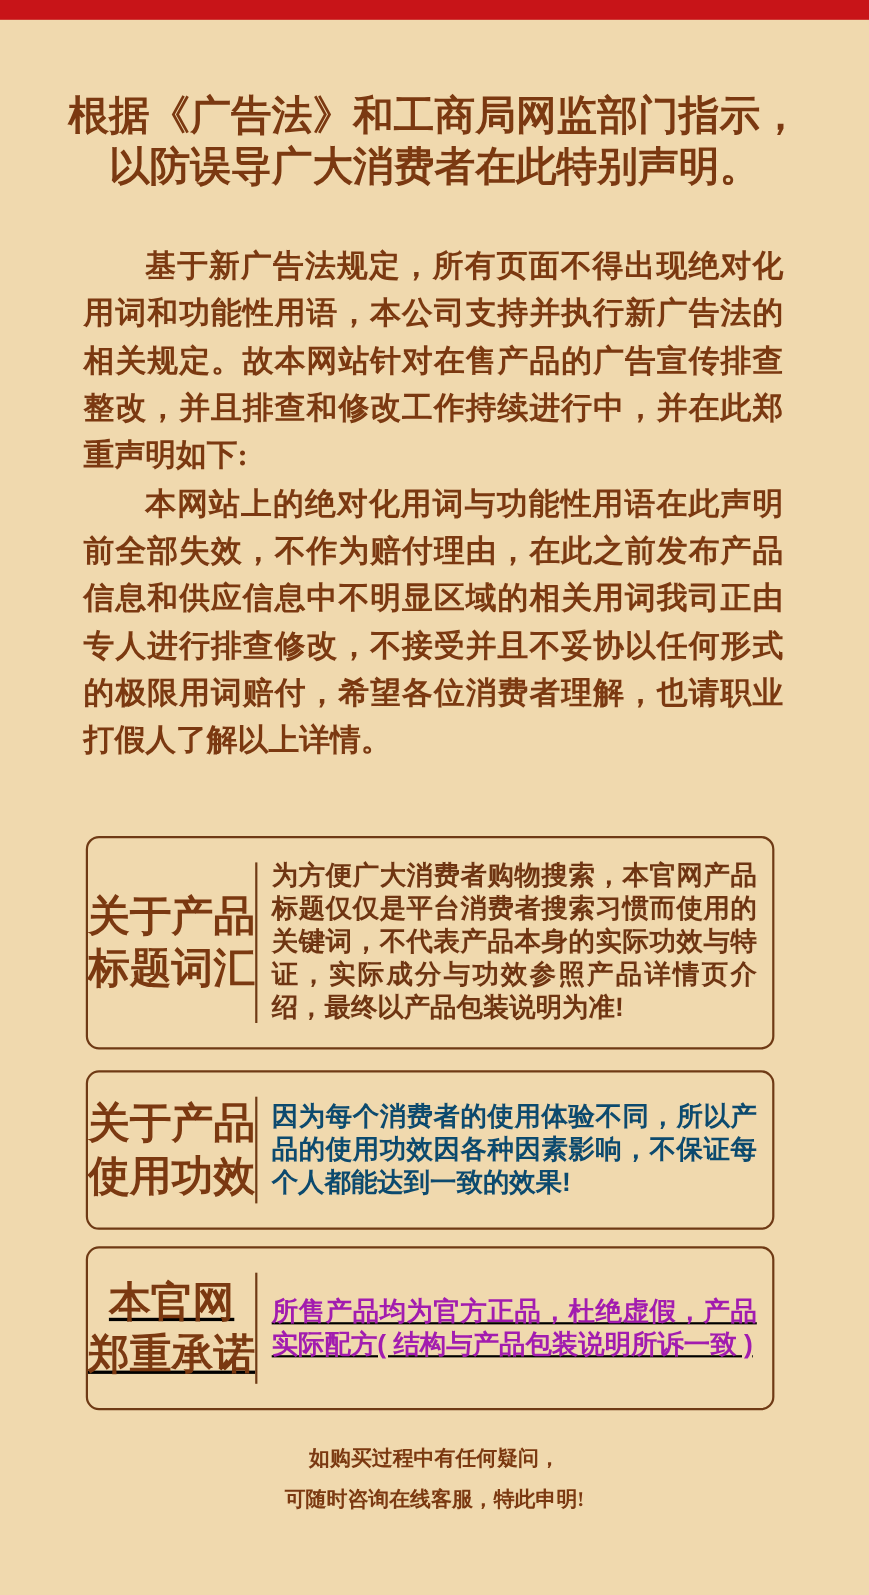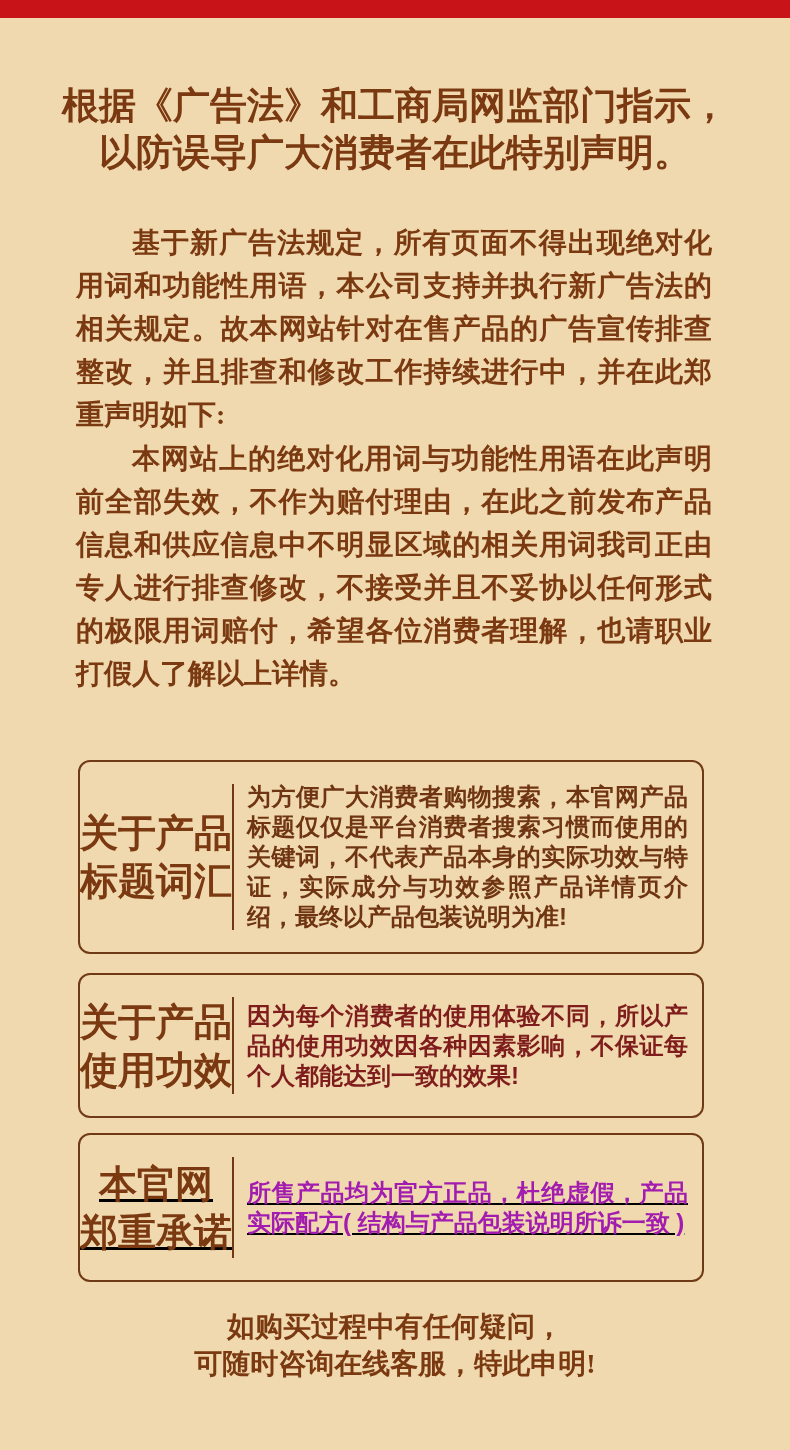--- a/index.html
+++ b/index.html
@@ -84,21 +84,21 @@
     text-align: justify;
     text-justify: inter-ideograph;
   }
 
   .footer-note {
     position: absolute;
     top: 1308px;
     left: 0;
     width: 790px;
     text-align: center;
-    font-size: 28px;
+    font-size: 19px;
     line-height: 37px;
     font-weight: bold;
     white-space: pre-line;
   }
 </style>
 </head>
 <body style="background: rgb(240, 217, 174);">
 
 <div class="page" style="background: rgb(240, 217, 174);">
 
@@ -115,21 +115,21 @@
     <div class="box-label" style="color: rgb(123, 57, 17);">关于产品
 标题词汇</div>
     <div class="box-divider" style="background: rgb(111, 58, 21);"></div>
     <div class="box-text" style="color: rgb(111, 53, 18);">为方便广大消费者购物搜索，本官网产品标题仅仅是平台消费者搜索习惯而使用的关键词，不代表产品本身的实际功效与特证，实际成分与功效参照产品详情页介绍，最终以产品包装说明为准!</div>
   </div>
 
   <div class="notice-box box2" style="border-color: rgb(111, 58, 21);">
     <div class="box-label" style="color: rgb(123, 57, 17);">关于产品
 使用功效</div>
     <div class="box-divider" style="background: rgb(111, 58, 21);"></div>
-    <div class="box-text" style="color: #7f1d1d;">因为每个消费者的使用体验不同，所以产品的使用功效因各种因素影响，不保证每个人都能达到一致的效果!</div>
+    <div class="box-text" style="color: #0c4a6e;">因为每个消费者的使用体验不同，所以产品的使用功效因各种因素影响，不保证每个人都能达到一致的效果!</div>
   </div>
 
   <div class="notice-box box3" style="border-color: rgb(111, 58, 21); text-decoration: underline;">
     <div class="box-label" style="color: rgb(123, 57, 17);">本官网
 郑重承诺</div>
     <div class="box-divider" style="background: rgb(111, 58, 21);"></div>
     <div class="box-text" style="color: #a21caf;">所售产品均为官方正品，杜绝虚假，产品实际配方( 结构与产品包装说明所诉一致 )</div>
   </div>
 
   <p class="footer-note" style="color: rgb(123, 57, 17);">如购买过程中有任何疑问，

